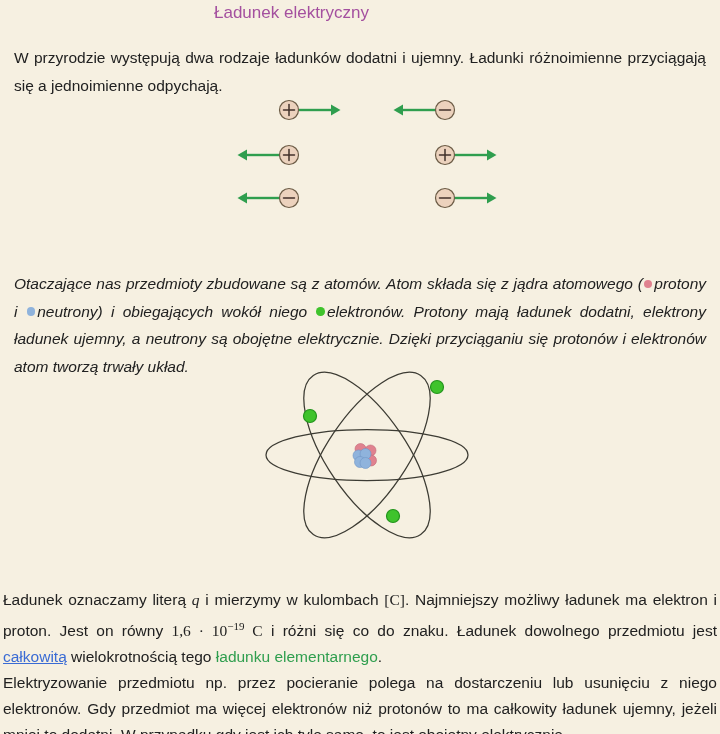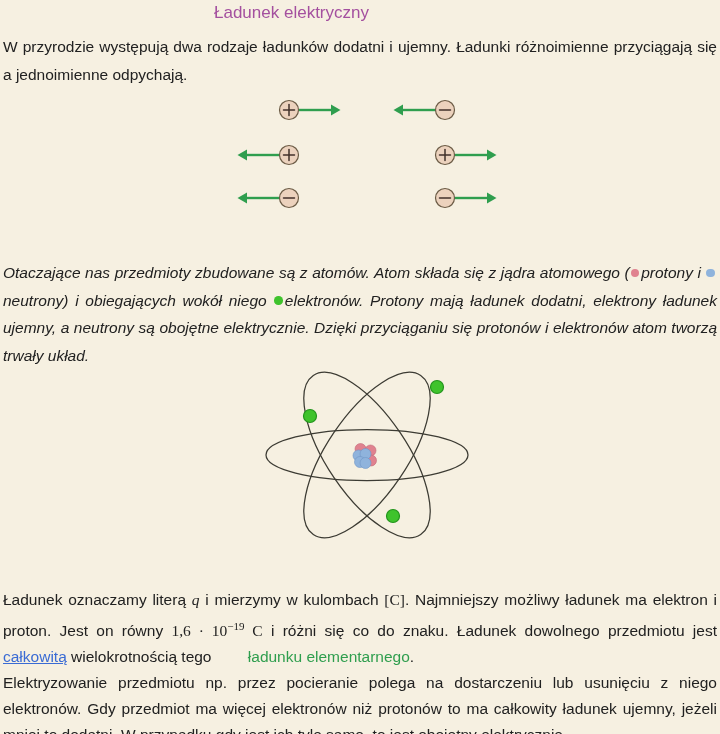--- a/index.html
+++ b/index.html
@@ -15,28 +15,28 @@
     position:absolute; top:3px; left:0; width:583px;
     text-align:center;
     font-size:17px; font-weight:normal;
     color: var(--title, #a4509f);
     margin:0;
   }
   .para {
     position:absolute; left:3px; right:3px;
     font-size:15.5px;
     text-align:justify;
-    margin:0;
+    margin:11px;
   }
   #para1 { top:33px; line-height:27.5px; }
   #para2 { top:259px; line-height:27.5px;font-style:italic; }
   #para-block { position:absolute; top:587px; left:3px; right:3px; }
   #para-block p { margin:0; font-size:15.5px; line-height:26px; text-align:justify; }
   .seg.blue  { color: var(--blue-word, #3a6bd4); text-decoration: underline; }
-  .seg.green { color: var(--green-word, #2f9e4e); margin-left: 32px; }
+  .seg.green { color: var(--green-word, #2f9e4e); }
   .seg.math      { font-family:"Liberation Serif", serif; }
   .seg.math-var  { font-family:"Liberation Serif", serif; font-style:italic; }
   .seg.math-sup  { font-family:"Liberation Serif", serif; font-size:11px; vertical-align:6px; }
   .dot {
     display:inline-block; width:8.5px; height:8.5px; border-radius:50%;
     margin:0 2px 0 1px; vertical-align:1px;
   }
   .dot-proton   { background: var(--proton, #e0828f); }
   .dot-neutron  { background: var(--neutron, #8fb3dc); }
   .dot-electron { background: var(--electron, #3fc32c); }

